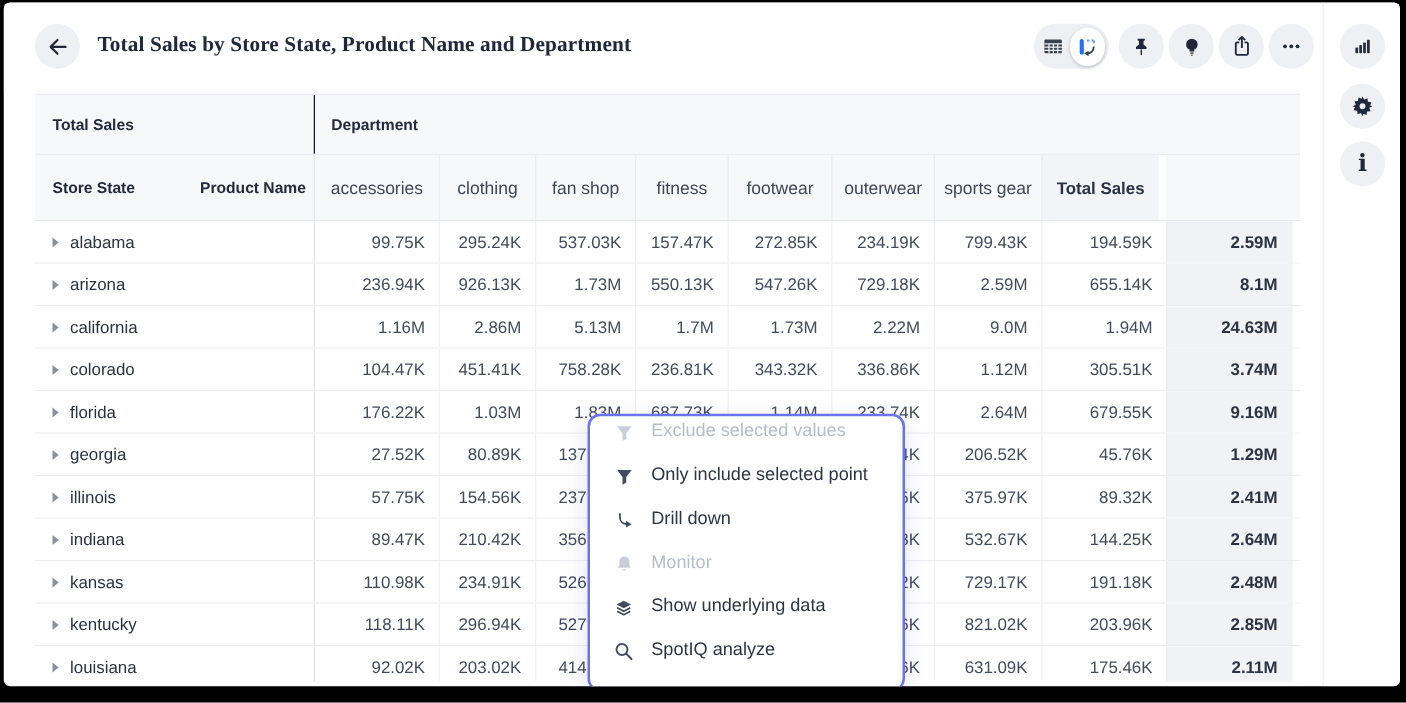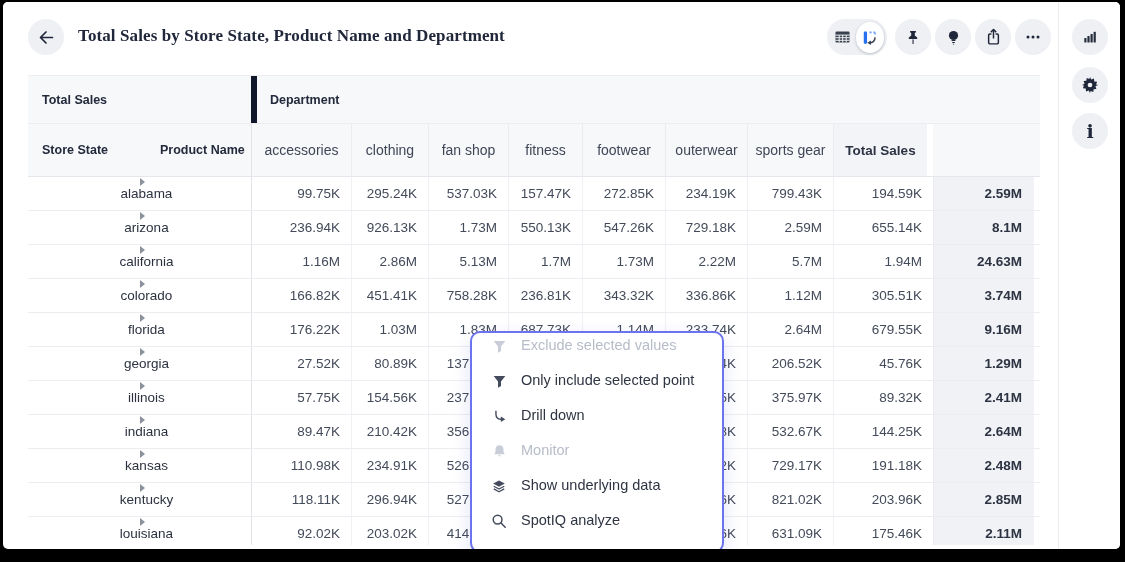--- a/index.html
+++ b/index.html
@@ -26,35 +26,35 @@
   
   .rail { width:62px; height:100%; background:#fff; border-left:1px solid #ecedf1; position:relative; }
   .rail .tb-btn { position:absolute; left:13px; }
 
   
   .tbl { position:absolute; left:25px; top:73px; width:1012px; height:470px; overflow:hidden;
          border-top:1px solid #ececf1; font-size:13.5px; color:#434a59; }
   .h1 { display:grid; grid-template-columns:223px 789px; height:48px; background:#f7f8fa; border-bottom:1px solid #ececf1; }
   .h1 .cell { display:flex; align-items:center; font-size:12.5px; font-weight:700; color:#232a3b; }
   .h1 .c-measure { padding-left:14px; }
-  .h1 .c-dept { padding-left:13px; border-left:6px solid #0f172a; }
+  .h1 .c-dept { padding-left:13px; border-left:1px solid #0f172a; }
 
   .h2 { display:grid; grid-template-columns:132px 91px 100px 77px 80px 74px 83px 82px 86px 100px 107px;
         height:53px; background:#f7f8fa; border-bottom:1px solid #e6e7ec; }
   .h2 .cell { display:flex; align-items:center;text-align:right; }
   .h2 .rowdim { font-size:12.5px; font-weight:700; color:#232a3b; }
   .h2 .c-state { padding-left:14px; }
   .h2 .colh { justify-content:center; font-size:14px; color:#3f4656; border-left:1px solid #ebecf0; cursor:pointer; }
   .h2 .colh.first { border-left:1px solid #e2e3e8; }
   .h2 .colh.totalh { font-weight:700; font-size:13.5px; color:#2c3342; background:#f3f4f7; border-right:6px solid #fff; }
 
   .t-row { display:grid; grid-template-columns:223px 100px 77px 80px 74px 83px 82px 86px 100px 107px;
            height:34px; background:#fff; border-bottom:1px solid #ededf1; }
   .t-row .cell { display:flex; align-items:center; }
-  .cell.state { padding-left:14px; color:#2b313f; cursor:pointer;flex-direction:column; }
+  .cell.state { padding-left:14px; color:#2b313f; cursor:pointer; }
   .caret { width:0; height:0; border-left:5px solid #8b919d; border-top:4px solid transparent;
            border-bottom:4px solid transparent; margin-right:9px; margin-top:1px; flex:0 0 auto; }
   .cell.val { justify-content:flex-end; padding-right:11px; border-left:1px solid #f0f1f4; cursor:default; }
   .cell.val.first { border-left:1px solid #e2e3e8; }
   .cell.total { justify-content:flex-end; padding-right:12px; font-weight:700; color:#2c3342;
                 background:#f1f2f5; border-right:6px solid #fff; border-left:1px solid #ebecf0; }
 
   
   .ctx-menu { position:absolute; left:467px; top:329px; width:254px; background:#fff;
               border:2px solid #6c73ee; border-radius:10px; padding:4px 0;
@@ -194,30 +194,30 @@
             <div class="cell state">
               <span class="caret"></span>
               <span>california</span>
             </div>
             <div class="cell val first">1.16M</div>
             <div class="cell val">2.86M</div>
             <div class="cell val">5.13M</div>
             <div class="cell val">1.7M</div>
             <div class="cell val">1.73M</div>
             <div class="cell val">2.22M</div>
-            <div class="cell val">5.7M</div>
+            <div class="cell val">9.0M</div>
             <div class="cell val">1.94M</div>
             <div class="cell total">24.63M</div>
           </div>
           <div class="t-row">
             <div class="cell state">
               <span class="caret"></span>
               <span>colorado</span>
             </div>
-            <div class="cell val first">166.82K</div>
+            <div class="cell val first">104.47K</div>
             <div class="cell val">451.41K</div>
             <div class="cell val">758.28K</div>
             <div class="cell val">236.81K</div>
             <div class="cell val">343.32K</div>
             <div class="cell val">336.86K</div>
             <div class="cell val">1.12M</div>
             <div class="cell val">305.51K</div>
             <div class="cell total">3.74M</div>
           </div>
           <div class="t-row">

